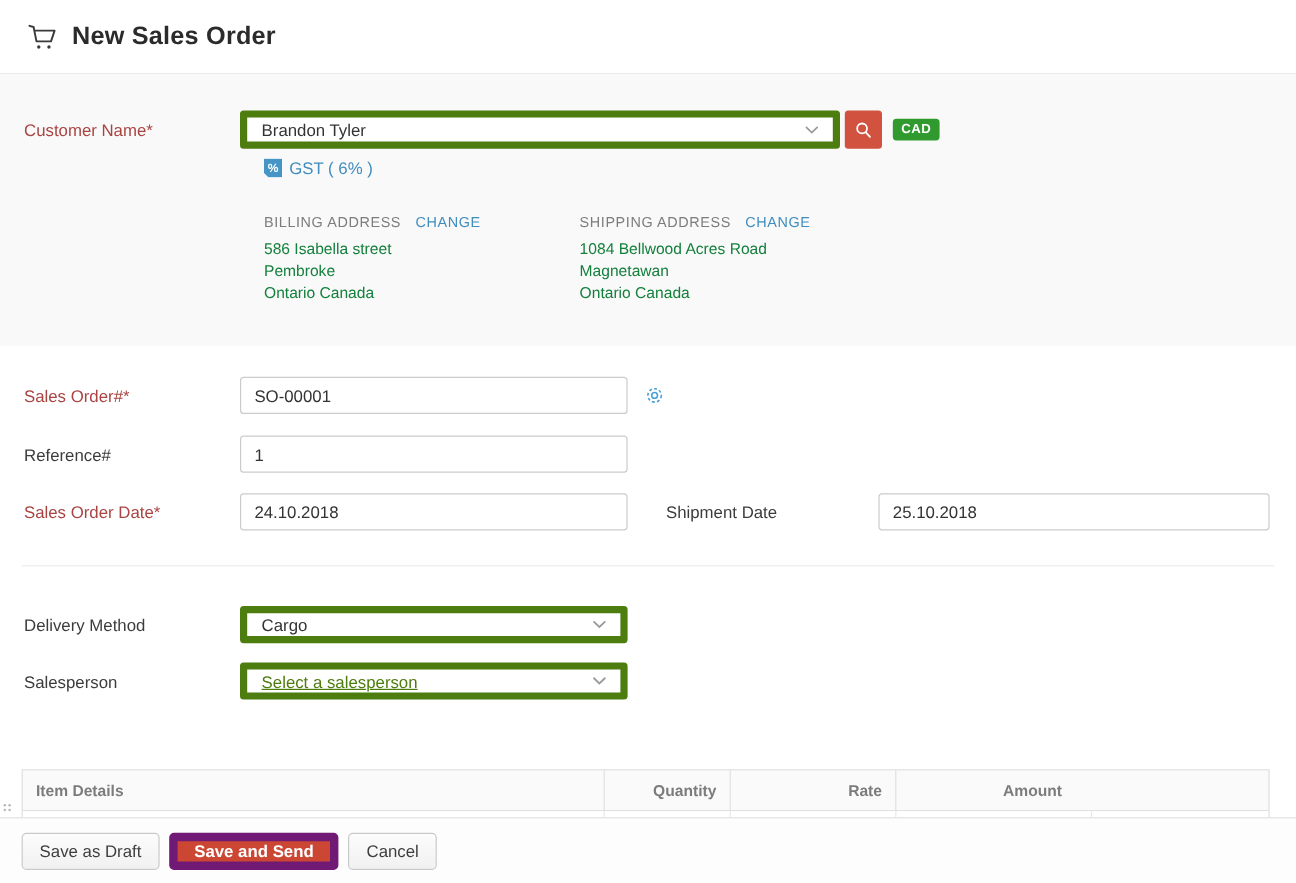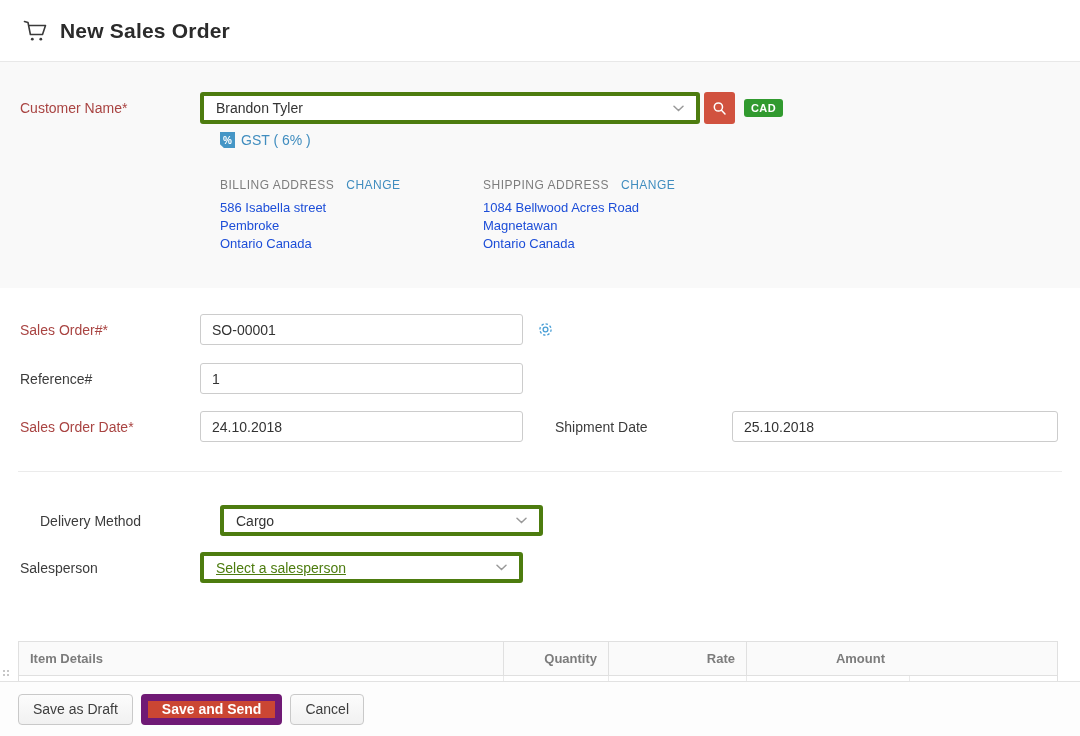--- a/index.html
+++ b/index.html
@@ -16,21 +16,21 @@
   .page-title { font-size:21px; color:#2b2b2b; letter-spacing:.2px; }
   
   .customer-section {
     height:226px; background:#f9f9f9; padding:30px 0 0 20px;
   }
   .form-row { display:flex; align-items:center; padding-left:20px; }
   .customer-section .form-row { padding-left:0; }
   .flabel { width:180px; font-size:14px; color:#3c3c3c; flex:none; }
   .flabel.req { color:#a94442; }
   .fake-select {
-    height:32px; background:#fff; border:4px solid #4d7c0f; border-radius:3px;
+    height:32px; background:#fff; border:6px solid #4d7c0f; border-radius:3px;
     display:flex; align-items:center; justify-content:space-between;
     padding:0 12px; font-size:14px; color:#333; cursor:pointer;text-align:right;
   }
   .customer-select { width:500px; }
   .search-btn {
     width:31px; height:32px; margin-left:4px; border:none; border-radius:3px;
     background:#d1523f; display:flex; align-items:center; justify-content:center; cursor:pointer;
   }
   .currency-badge {
     margin-left:9px; background:#319a2f; color:#fff; font-size:11px; font-weight:bold;
@@ -41,32 +41,32 @@
     width:15px; height:16px; background:#4596c6; color:#fff; font-size:10px; font-weight:bold;
     display:flex; align-items:center; justify-content:center;
     clip-path:polygon(0 0,100% 0,100% 100%,26% 100%,0 76%);
   }
   .tax-link { font-size:14px; color:#408dbf; cursor:pointer; }
   .addr-row { margin:30px 0 0 200px; display:flex; }
   .addr-block { width:263px; }
   .addr-head-row { display:flex; align-items:baseline; }
   .addr-heading { font-size:12px; color:#7d7d7d; letter-spacing:.5px; }
   .change-link { font-size:12px; color:#408dbf; letter-spacing:.5px; margin-left:12px; cursor:pointer; }
-  .addr-line { font-size:13px; color:#1d4ed8; line-height:18px; }
+  .addr-line { font-size:13px; color:#15803d; line-height:18px; }
   .addr-lines { margin-top:7px; }
   
   .tinput {
     width:323px; height:31px; border:1px solid #ccc; border-radius:3px;
     padding:0 11px; font-size:14px; color:#333;
     font-family:"Liberation Sans","DejaVu Sans",sans-serif; background:#fff;
   }
   .row-so      { margin-top:26px; }
   .row-ref     { margin-top:18px; }
   .row-dates   { margin-top:17px; }
-  .row-deliv   { margin-top:33px;margin-left:20px; }
+  .row-deliv   { margin-top:33px; }
   .row-sales   { margin-top:16px; }
   .gear-btn { margin-left:14px; background:none; border:none; cursor:pointer; display:flex; }
   .label-shipment { width:177px; margin-left:32px; font-size:14px; color:#3c3c3c; flex:none; }
   .shipment-input { width:326px; }
   .divider { height:1px; background:#ebebeb; margin:29px 18px 0; }
   .std-select { width:323px; height:31px; }
   .placeholder { color:#4d7c0f;text-decoration:underline; }
   
   .items-table { margin:58px 18px 0; width:1040px; }
   .items-head {

